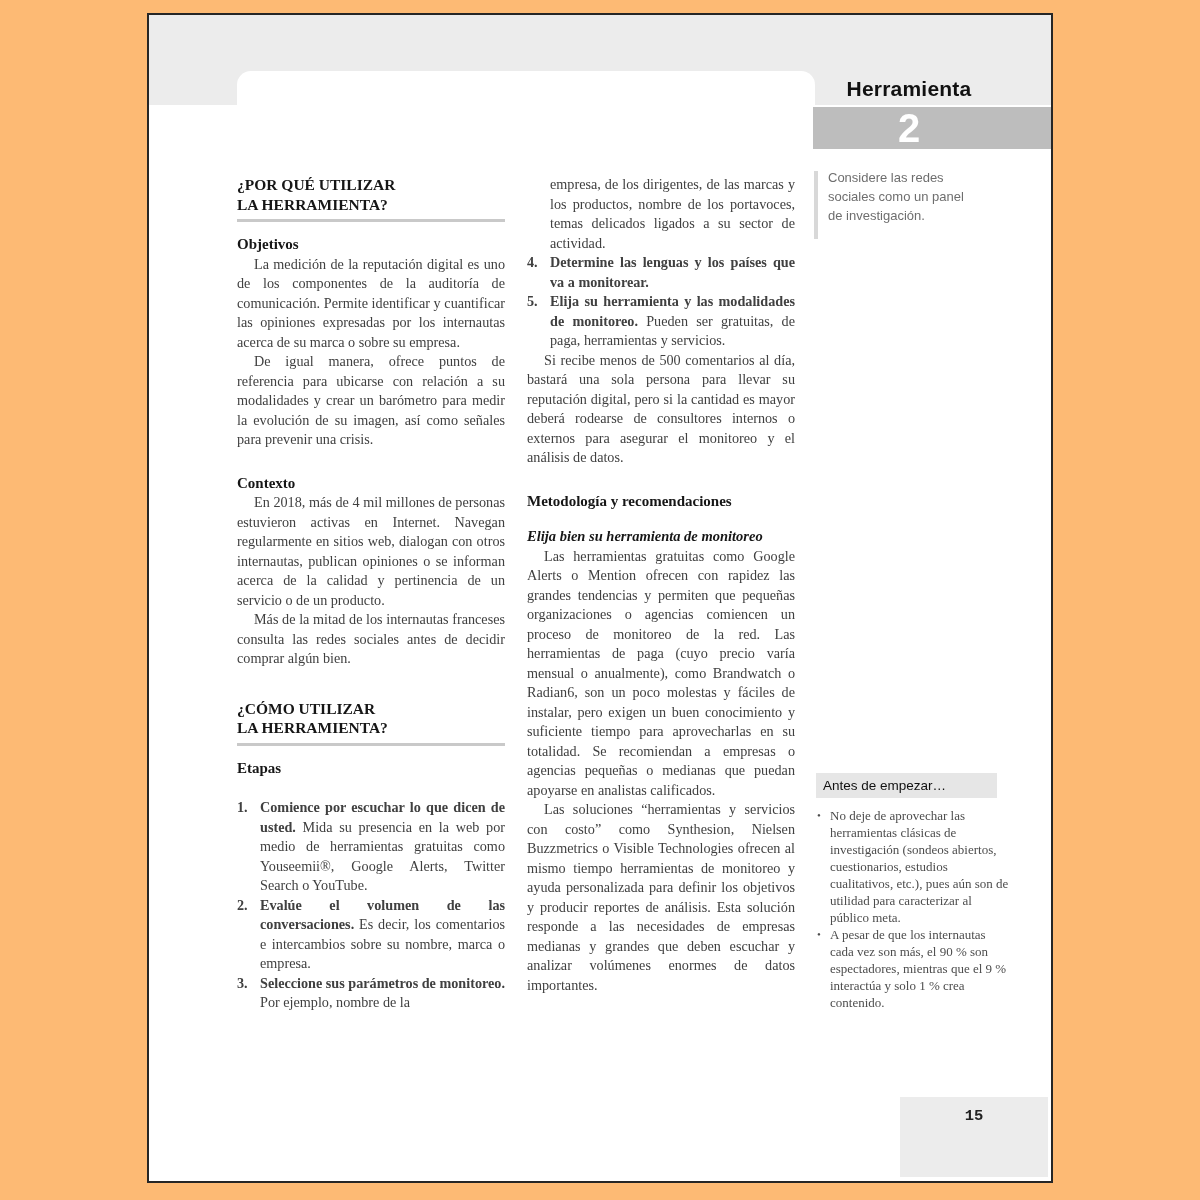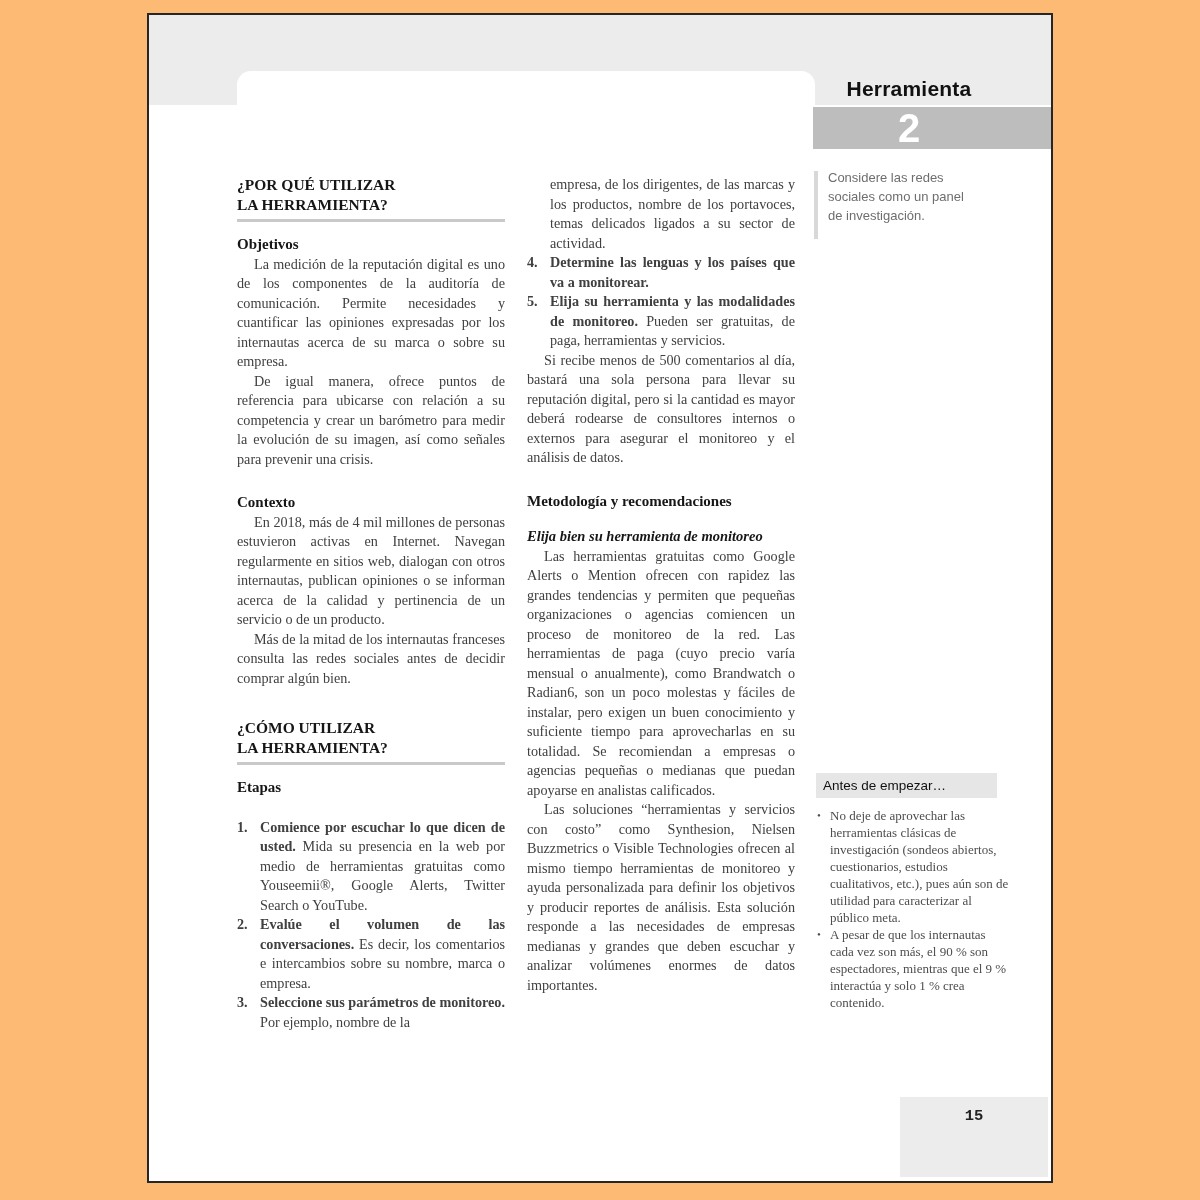--- a/index.html
+++ b/index.html
@@ -97,22 +97,22 @@
     </div>
 
     <div class="col col-left">
       <div class="section-title">
         <div>¿POR QUÉ UTILIZAR</div>
         <div>LA HERRAMIENTA?</div>
       </div>
       <div class="rule mt5"></div>
 
       <div class="subhead mt13">Objetivos</div>
-      <p class="body mt20">La medición de la reputación digital es uno de los componentes de la auditoría de comunicación. Permite necesidades y cuantificar las opiniones expresadas por los internautas acerca de su marca o sobre su empresa.</p>
-      <p class="body">De igual manera, ofrece puntos de referencia para ubicarse con relación a su competencia y crear un barómetro para medir la evolución de su imagen, así como señales para prevenir una crisis.</p>
+      <p class="body mt20">La medición de la reputación digital es uno de los componentes de la auditoría de comunicación. Permite identificar y cuantificar las opiniones expresadas por los internautas acerca de su marca o sobre su empresa.</p>
+      <p class="body">De igual manera, ofrece puntos de referencia para ubicarse con relación a su modalidades y crear un barómetro para medir la evolución de su imagen, así como señales para prevenir una crisis.</p>
 
       <div class="subhead mt24">Contexto</div>
       <p class="body mt20">En 2018, más de 4 mil millones de personas estuvieron activas en Internet. Navegan regularmente en sitios web, dialogan con otros internautas, publican opiniones o se informan acerca de la calidad y pertinencia de un servicio o de un producto.</p>
       <p class="body">Más de la mitad de los internautas franceses consulta las redes sociales antes de decidir comprar algún bien.</p>
 
       <div class="section-title mt30">
         <div>¿CÓMO UTILIZAR</div>
         <div>LA HERRAMIENTA?</div>
       </div>
       <div class="rule mt5"></div>

